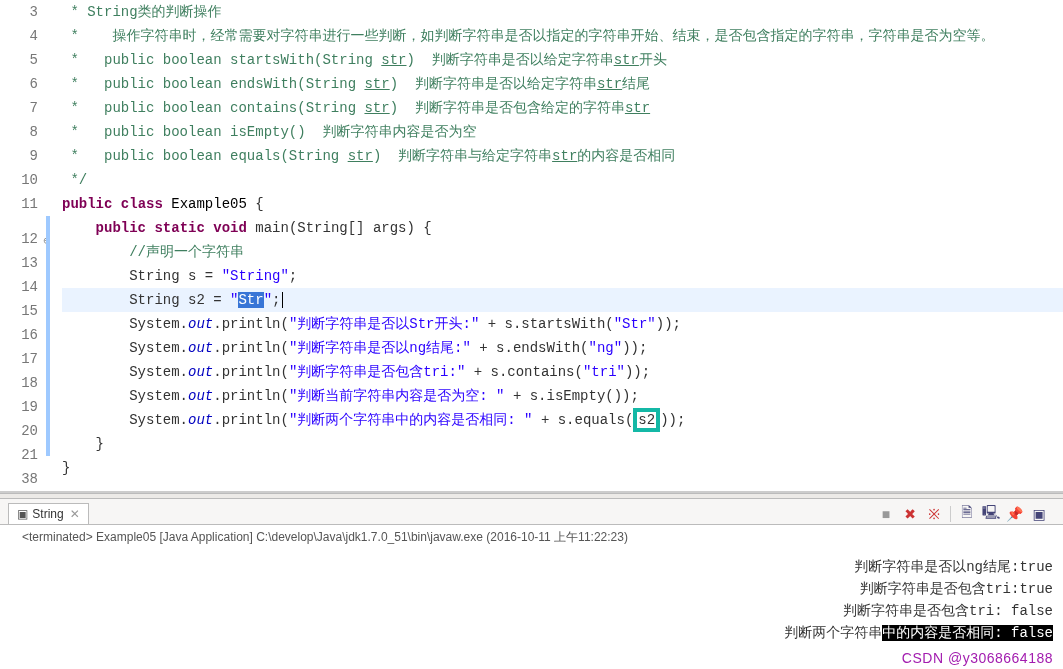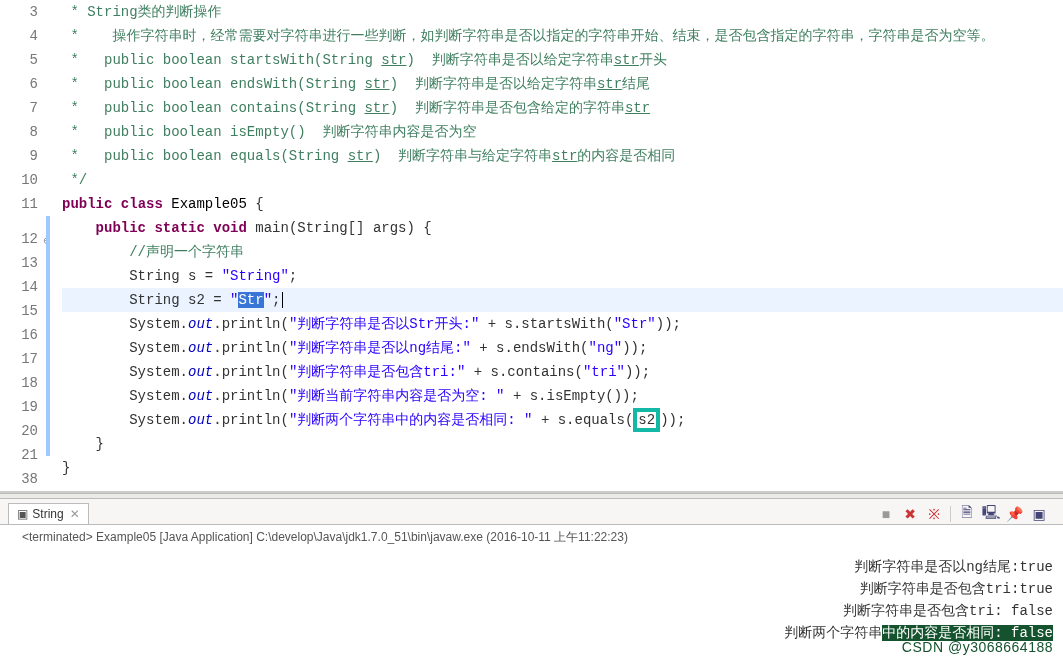--- a/index.html
+++ b/index.html
@@ -91,25 +91,25 @@
     color: #333;
   }
   .terminated {
     font-family: Liberation Sans, sans-serif;
     font-size: 12px;
     color: #555;
     padding: 4px 10px 6px 10px;
     margin-left: 12px;
   }
   .cline { height: 22px; line-height: 22px; text-align: right; }
-  .hl { background: #14532d; color: #fff; }
+  .hl { background: #000000; color: #fff; }
   .watermark {
     position: fixed;
-    right: 10px; bottom: 14px;
-    color: #14532d;
+    right: 10px; bottom: 3px;
+    color: #a21caf;
     font-family: Arial, sans-serif;
     font-size: 14px;
     letter-spacing: .5px;
   }
 </style>
 </head>
 <body>
 
 <div class="editor-area">
   <div class="gutter" id="gutter">

